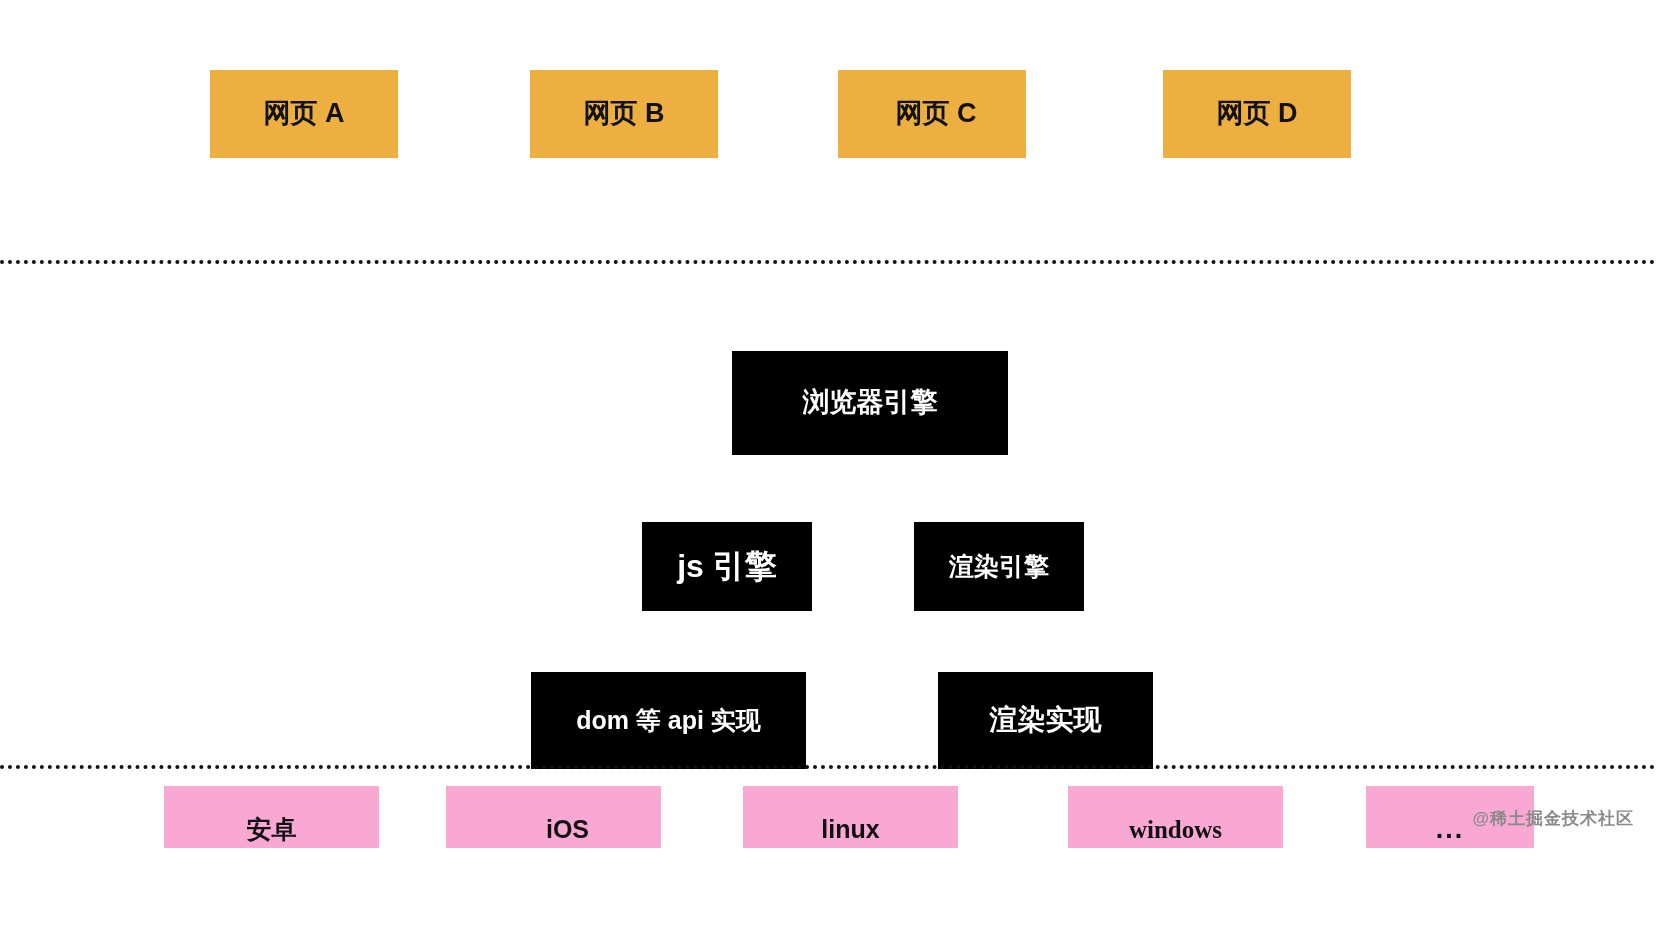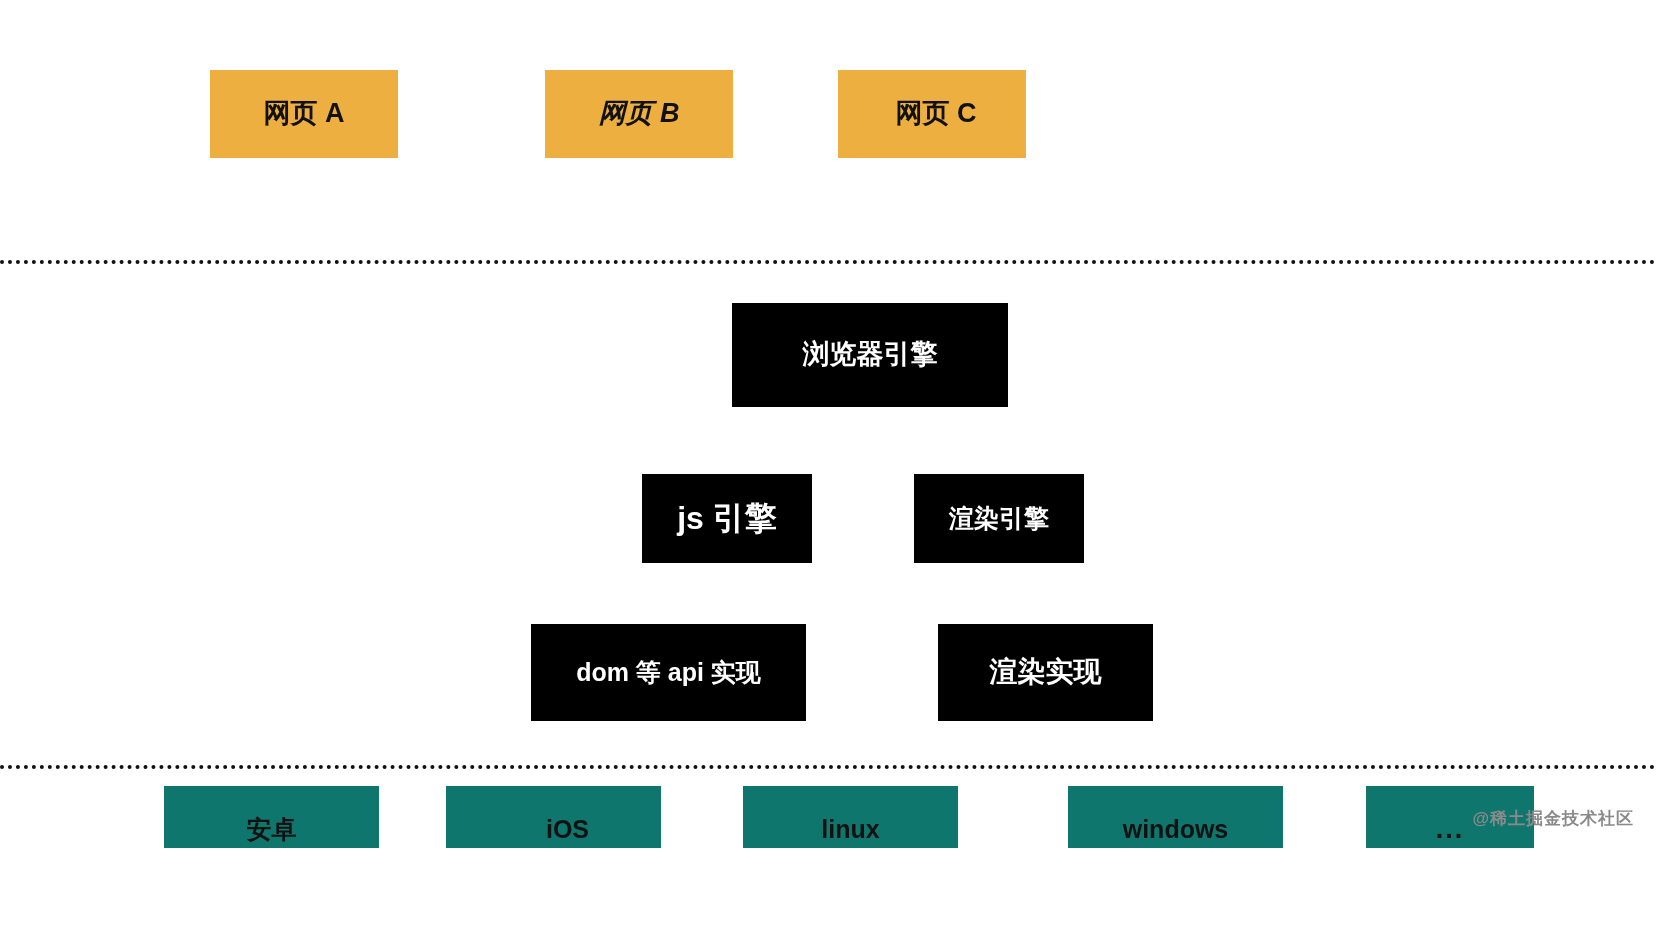--- a/index.html
+++ b/index.html
@@ -31,40 +31,41 @@
     display: block;
   }
   
   .page-box {
     background: #edaf3f;
     color: #111111;
     font-size: 27px;
     font-weight: 700;
   }
   .page-a { left: 210px;  top: 70px;  width: 188px; height: 88px; }
-  .page-b { left: 545px;  top: 70px;  width: 188px; height: 88px; font-style: italic; }
+  .page-b { left: 530px;  top: 70px;  width: 188px; height: 88px; }
   .page-c { left: 838px;  top: 70px;  width: 188px; height: 88px; padding-left: 8px; }
   .page-d { left: 1163px; top: 70px;  width: 188px; height: 88px; }
 
   
   .divider {
     position: absolute;
     left: 0;
     width: 1656px;
     height: 0;
     border-top: 4px dotted #111111;
   }
   .divider-top    { top: 260px; }
   .divider-bottom { top: 765px; }
 
   
   .engine-box {
     background: #000000;
     color: #ffffff;
     font-weight: 700;
+    margin-top: 48px;
   }
   .engine-main {
     left: 732px; top: 303px; width: 276px; height: 104px;
     font-size: 27px;
   }
   .engine-js {
     left: 642px; top: 474px; width: 170px; height: 89px;
     font-size: 32px;
   }
   .engine-render {
@@ -75,29 +76,29 @@
     left: 531px; top: 624px; width: 275px; height: 97px;
     font-size: 25px;
   }
   .impl-render {
     left: 938px; top: 624px; width: 215px; height: 97px;
     font-size: 28px;
   }
 
   
   .os-box {
-    background: #0f766e;
+    background: #f9a8d4;
     color: #111111;
     font-size: 25px;
     font-weight: 700;
   }
   .os-android { left: 164px;  top: 786px; width: 215px; height: 88px; }
   .os-ios     { left: 446px;  top: 786px; width: 215px; height: 88px; padding-left: 28px; }
   .os-linux   { left: 743px;  top: 786px; width: 215px; height: 88px; }
-  .os-windows { left: 1068px; top: 786px; width: 215px; height: 88px; }
+  .os-windows { left: 1068px; top: 786px; width: 215px; height: 88px; font-family: Liberation Serif, serif; }
   .os-more    { left: 1366px; top: 786px; width: 168px; height: 88px;
                 font-size: 27px; letter-spacing: 2px; }
 
   
   .watermark {
     position: absolute;
     right: 22px;
     bottom: 18px;
     font-size: 17px;
     color: #8a8a8a;
@@ -112,20 +113,23 @@
 <div id="canvas">
 
   <div class="box page-box page-a">
     <span class="box-label">网页 A</span>
   </div>
   <div class="box page-box page-b">
     <span class="box-label">网页 B</span>
   </div>
   <div class="box page-box page-c">
     <span class="box-label">网页 C</span>
+  </div>
+  <div class="box page-box page-d">
+    <span class="box-label">网页 D</span>
   </div>
 
   <div class="divider divider-top"></div>
 
   <div class="box engine-box engine-main">
     <span class="box-label">浏览器引擎</span>
   </div>
   <div class="box engine-box engine-js">
     <span class="box-label">js 引擎</span>
   </div>

